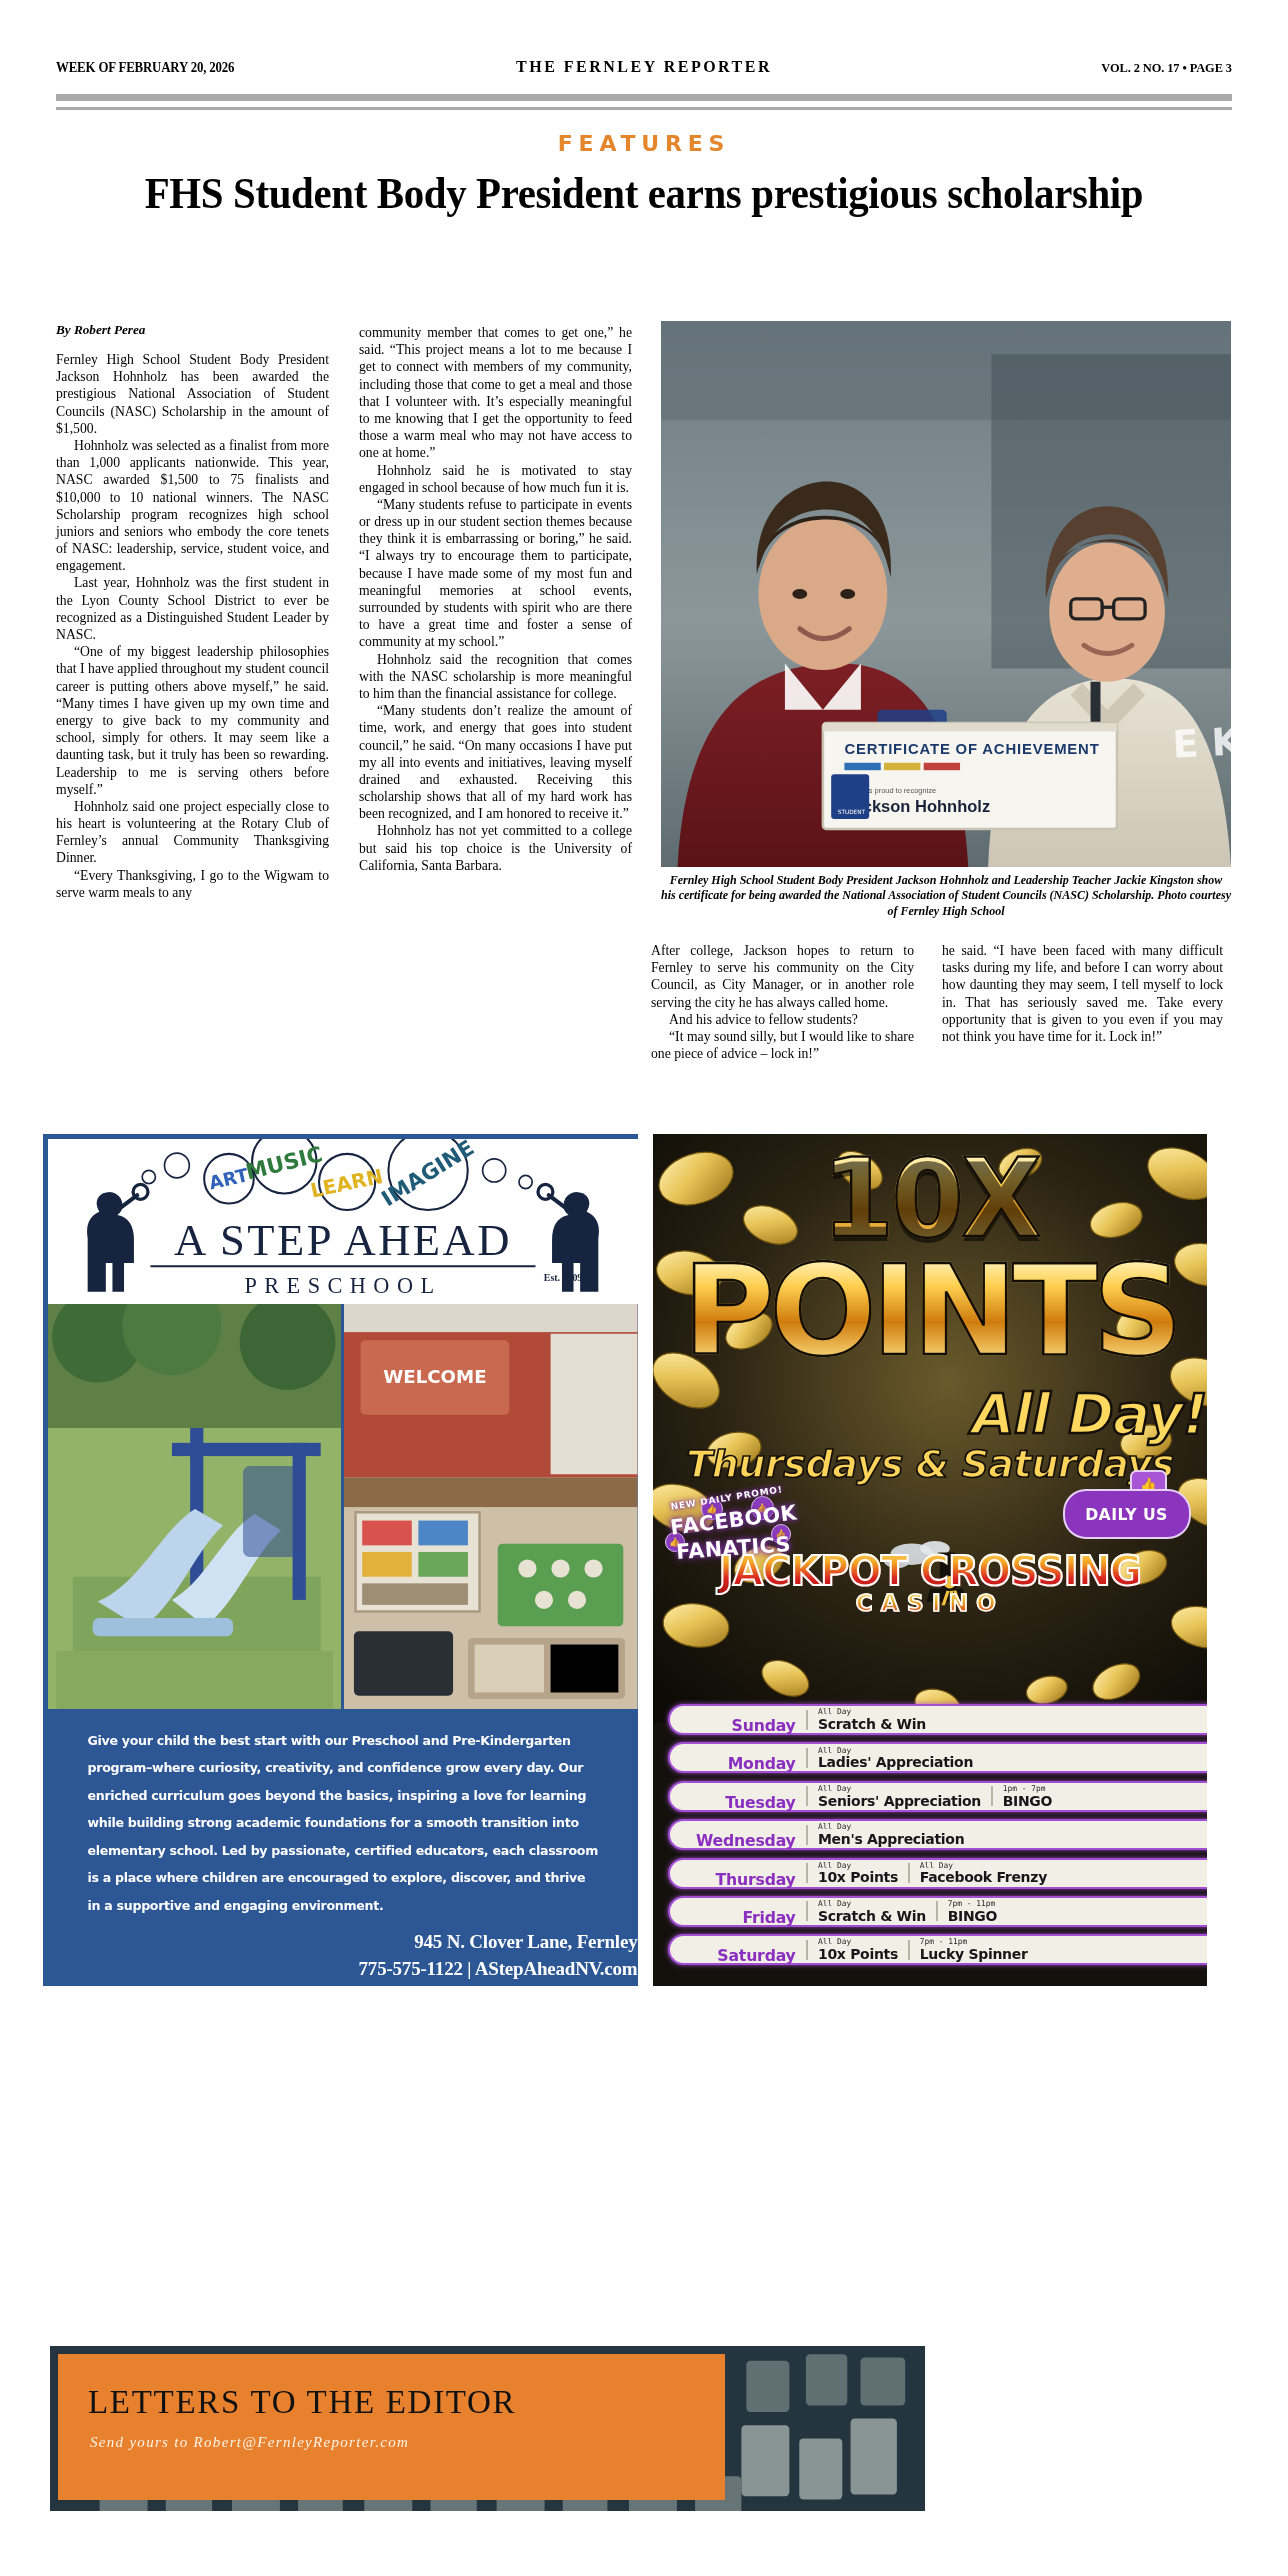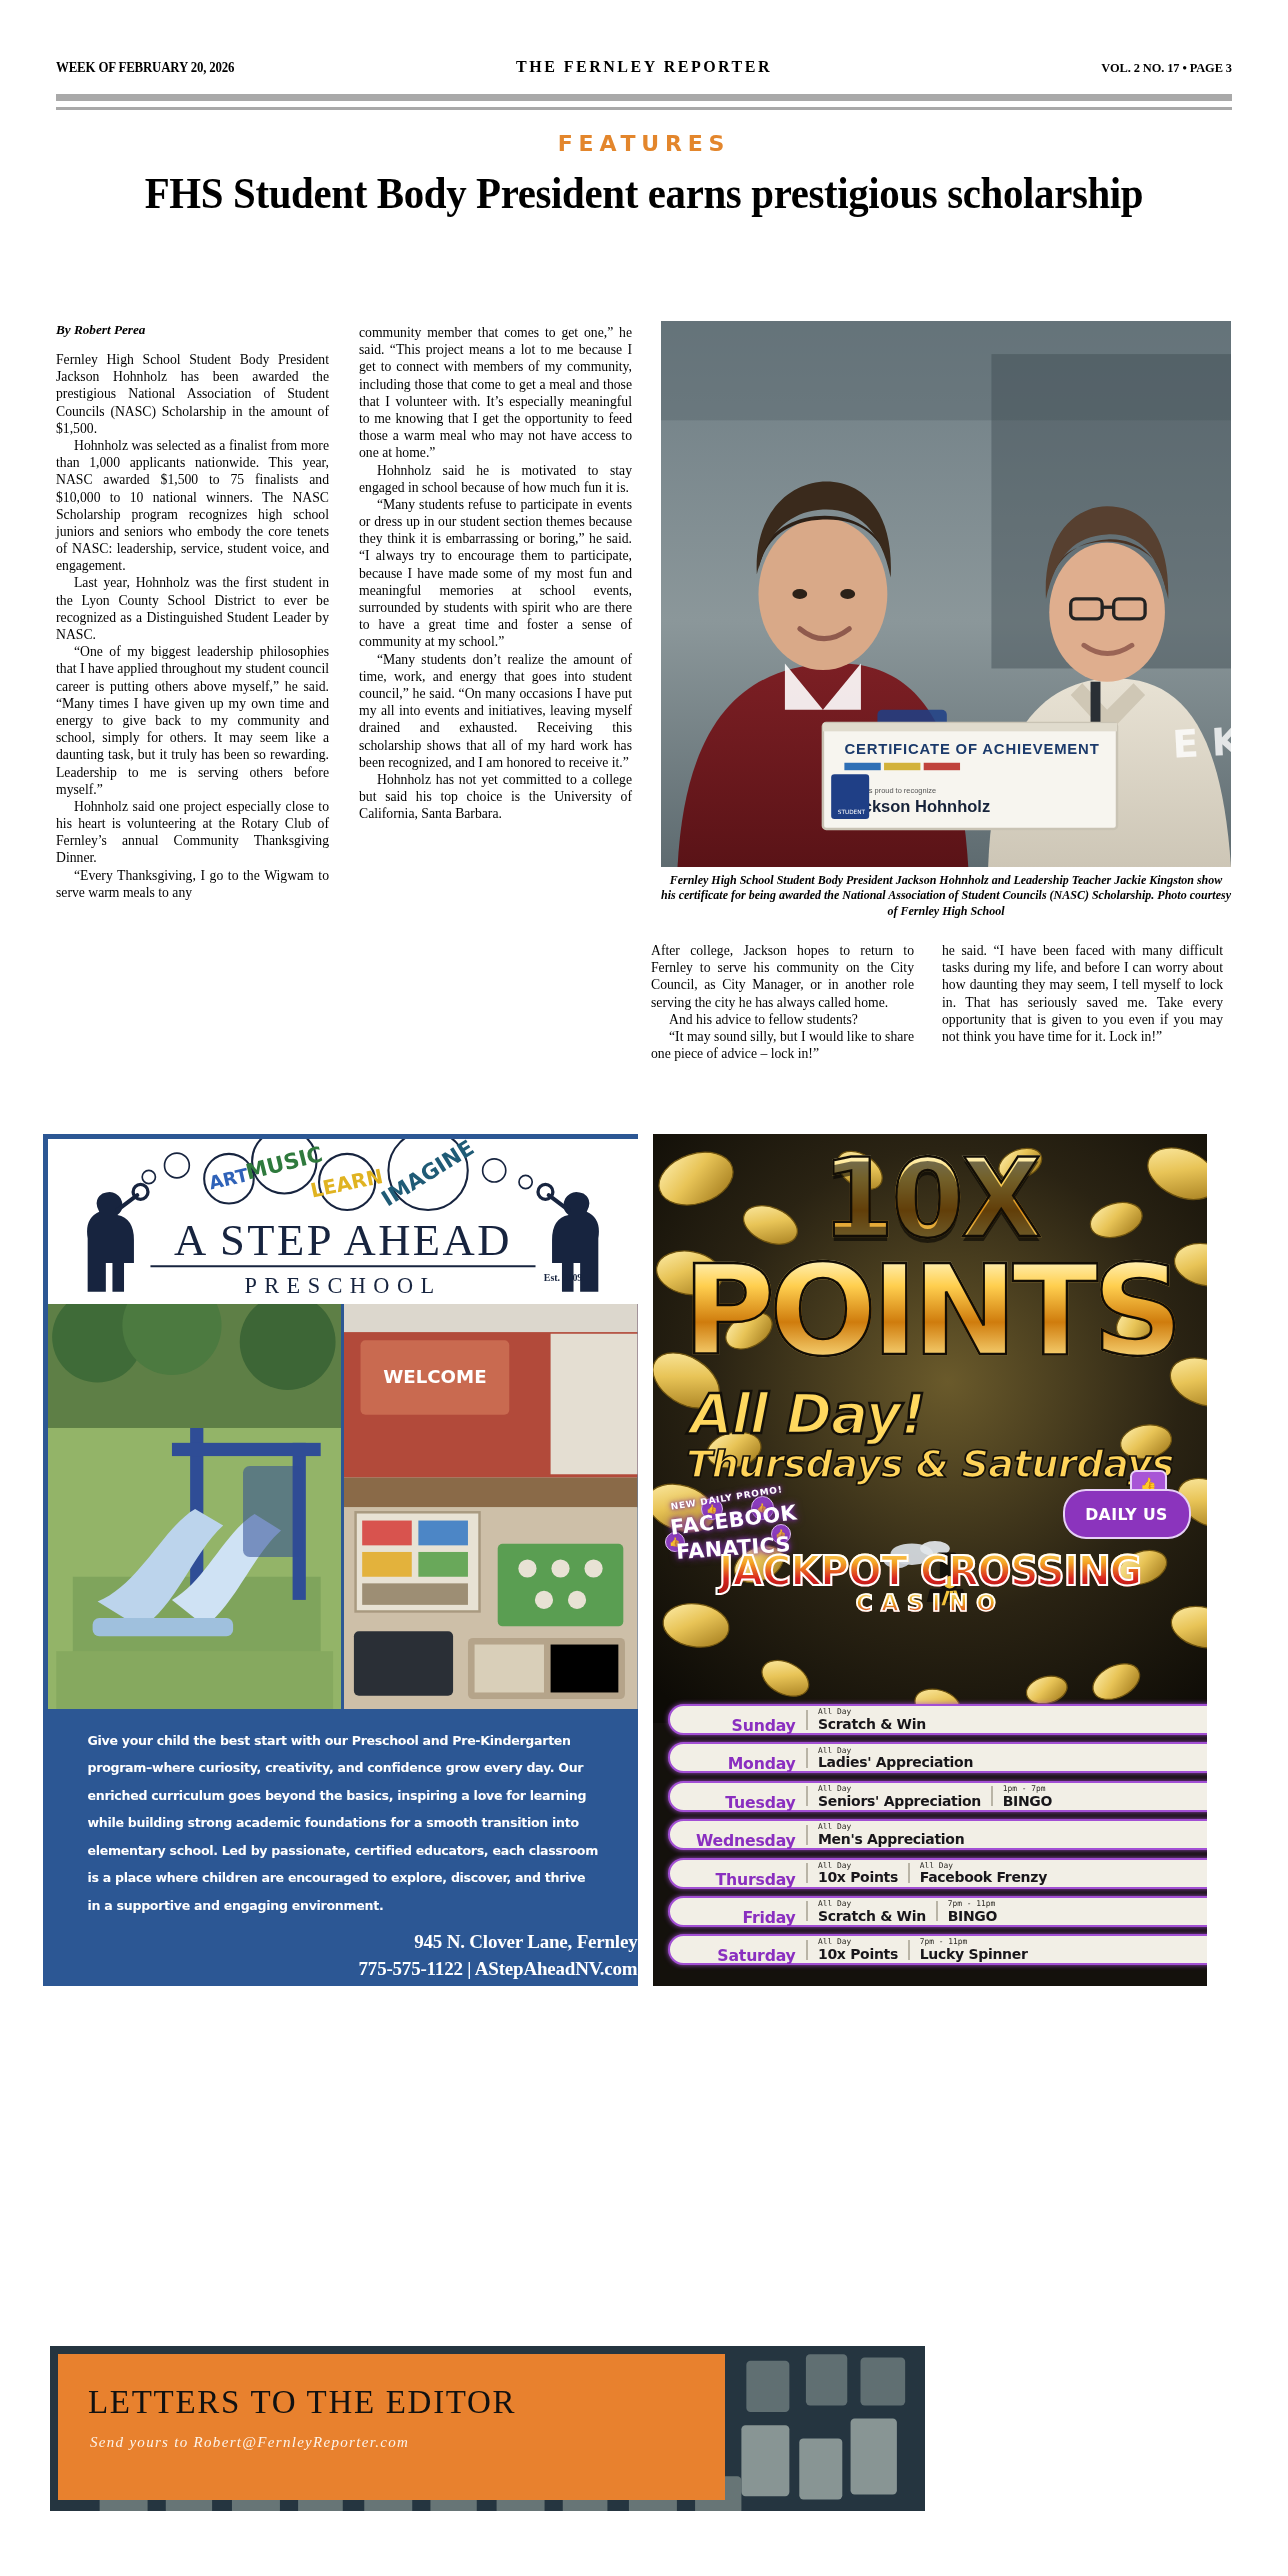--- a/index.html
+++ b/index.html
@@ -78,21 +78,21 @@
     background:linear-gradient(180deg,#fff6c8 0%,#ffd75e 28%,#d98b15 62%,#f7d76b 100%);
     -webkit-background-clip:text;background-clip:text;color:transparent;
     -webkit-text-stroke:2.5px #120d05;
     text-shadow:0 5px 0 rgba(0,0,0,.55);transform:scaleX(0.96);}
   .cas-points{position:absolute;left:0;right:0;top:124px;text-align:center;
     font-family:"DejaVu Sans",sans-serif;font-weight:700;font-size:124px;
     line-height:0.86;letter-spacing:-5.8px;
     background:linear-gradient(180deg,#fff3bd 0%,#ffcf4f 26%,#cf7c0d 60%,#ffe489 100%);
     -webkit-background-clip:text;background-clip:text;color:transparent;
     -webkit-text-stroke:2.5px #120d05;transform:scaleX(1.02);}
-  .cas-allday{position:absolute;left:0;right:0;top:248px;text-align:left;
+  .cas-allday{position:absolute;left:0;right:0;top:248px;text-align:right;
     font-family:"DejaVu Sans",sans-serif;font-style:italic;font-weight:700;font-size:55px;
     color:#ffd85f;-webkit-text-stroke:2.5px #141009;
     letter-spacing:-0.8px;padding-left:37px;}
   .cas-days{position:absolute;left:0;right:0;top:308px;text-align:center;
     font-family:"DejaVu Sans",sans-serif;font-style:italic;font-weight:700;font-size:38px;
     color:#ffd45a;-webkit-text-stroke:1.7px #141009;letter-spacing:-0.4px;}
   .fb-fanatics{position:absolute;left:11.6px;top:362px;width:149px;height:71px;
     font-family:"DejaVu Sans",sans-serif;font-weight:700;color:#fff;}
   .fb-new{position:absolute;left:5px;top:-3.3px;font-size:9px;letter-spacing:0.8px;
     transform:rotate(-9deg);white-space:nowrap;
@@ -175,20 +175,21 @@
       <p>Hohnholz was selected as a finalist from more than 1,000 applicants nationwide. This year, NASC awarded $1,500 to 75 finalists and $10,000 to 10 national winners. The NASC Scholarship program recognizes high school juniors and seniors who embody the core tenets of NASC: leadership, service, student voice, and engagement.</p>
       <p>Last year, Hohnholz was the first student in the Lyon County School District to ever be recognized as a Distinguished Student Leader by NASC.</p>
       <p>“One of my biggest leadership philosophies that I have applied throughout my student council career is putting others above myself,” he said. “Many times I have given up my own time and energy to give back to my community and school, simply for others. It may seem like a daunting task, but it truly has been so rewarding. Leadership to me is serving others before myself.”</p>
       <p>Hohnholz said one project especially close to his heart is volunteering at the Rotary Club of Fernley’s annual Community Thanksgiving Dinner.</p>
       <p>“Every Thanksgiving, I go to the Wigwam to serve warm meals to any</p>
     </div>
   <div class="col" id="col2">
       <p class="first">community member that comes to get one,” he said. “This project means a lot to me because I get to connect with members of my community, including those that come to get a meal and those that I volunteer with. It’s especially meaningful to me knowing that I get the opportunity to feed those a warm meal who may not have access to one at home.”</p>
       <p>Hohnholz said he is motivated to stay engaged in school because of how much fun it is.</p>
       <p>“Many students refuse to participate in events or dress up in our student section themes because they think it is embarrassing or boring,” he said. “I always try to encourage them to participate, because I have made some of my most fun and meaningful memories at school events, surrounded by students with spirit who are there to have a great time and foster a sense of community at my school.”</p>
+      <p>Hohnholz said the recognition that comes with the NASC scholarship is more meaningful to him than the financial assistance for college.</p>
       <p>“Many students don’t realize the amount of time, work, and energy that goes into student council,” he said. “On many occasions I have put my all into events and initiatives, leaving myself drained and exhausted. Receiving this scholarship shows that all of my hard work has been recognized, and I am honored to receive it.”</p>
       <p>Hohnholz has not yet committed to a college but said his top choice is the University of California, Santa Barbara.</p>
     </div>
   <div class="col" id="col3">
       <p class="first">After college, Jackson hopes to return to Fernley to serve his community on the City Council, as City Manager, or in another role serving the city he has always called home.</p>
       <p>And his advice to fellow students?</p>
       <p>“It may sound silly, but I would like to share one piece of advice – lock in!”</p>
     </div>
   <div class="col" id="col4">
       <p class="first">he said. “I have been faced with many difficult tasks during my life, and before I can worry about how daunting they may seem, I tell myself to lock in. That has seriously saved me. Take every opportunity that is given to you even if you may not think you have time for it. Lock in!”</p>

